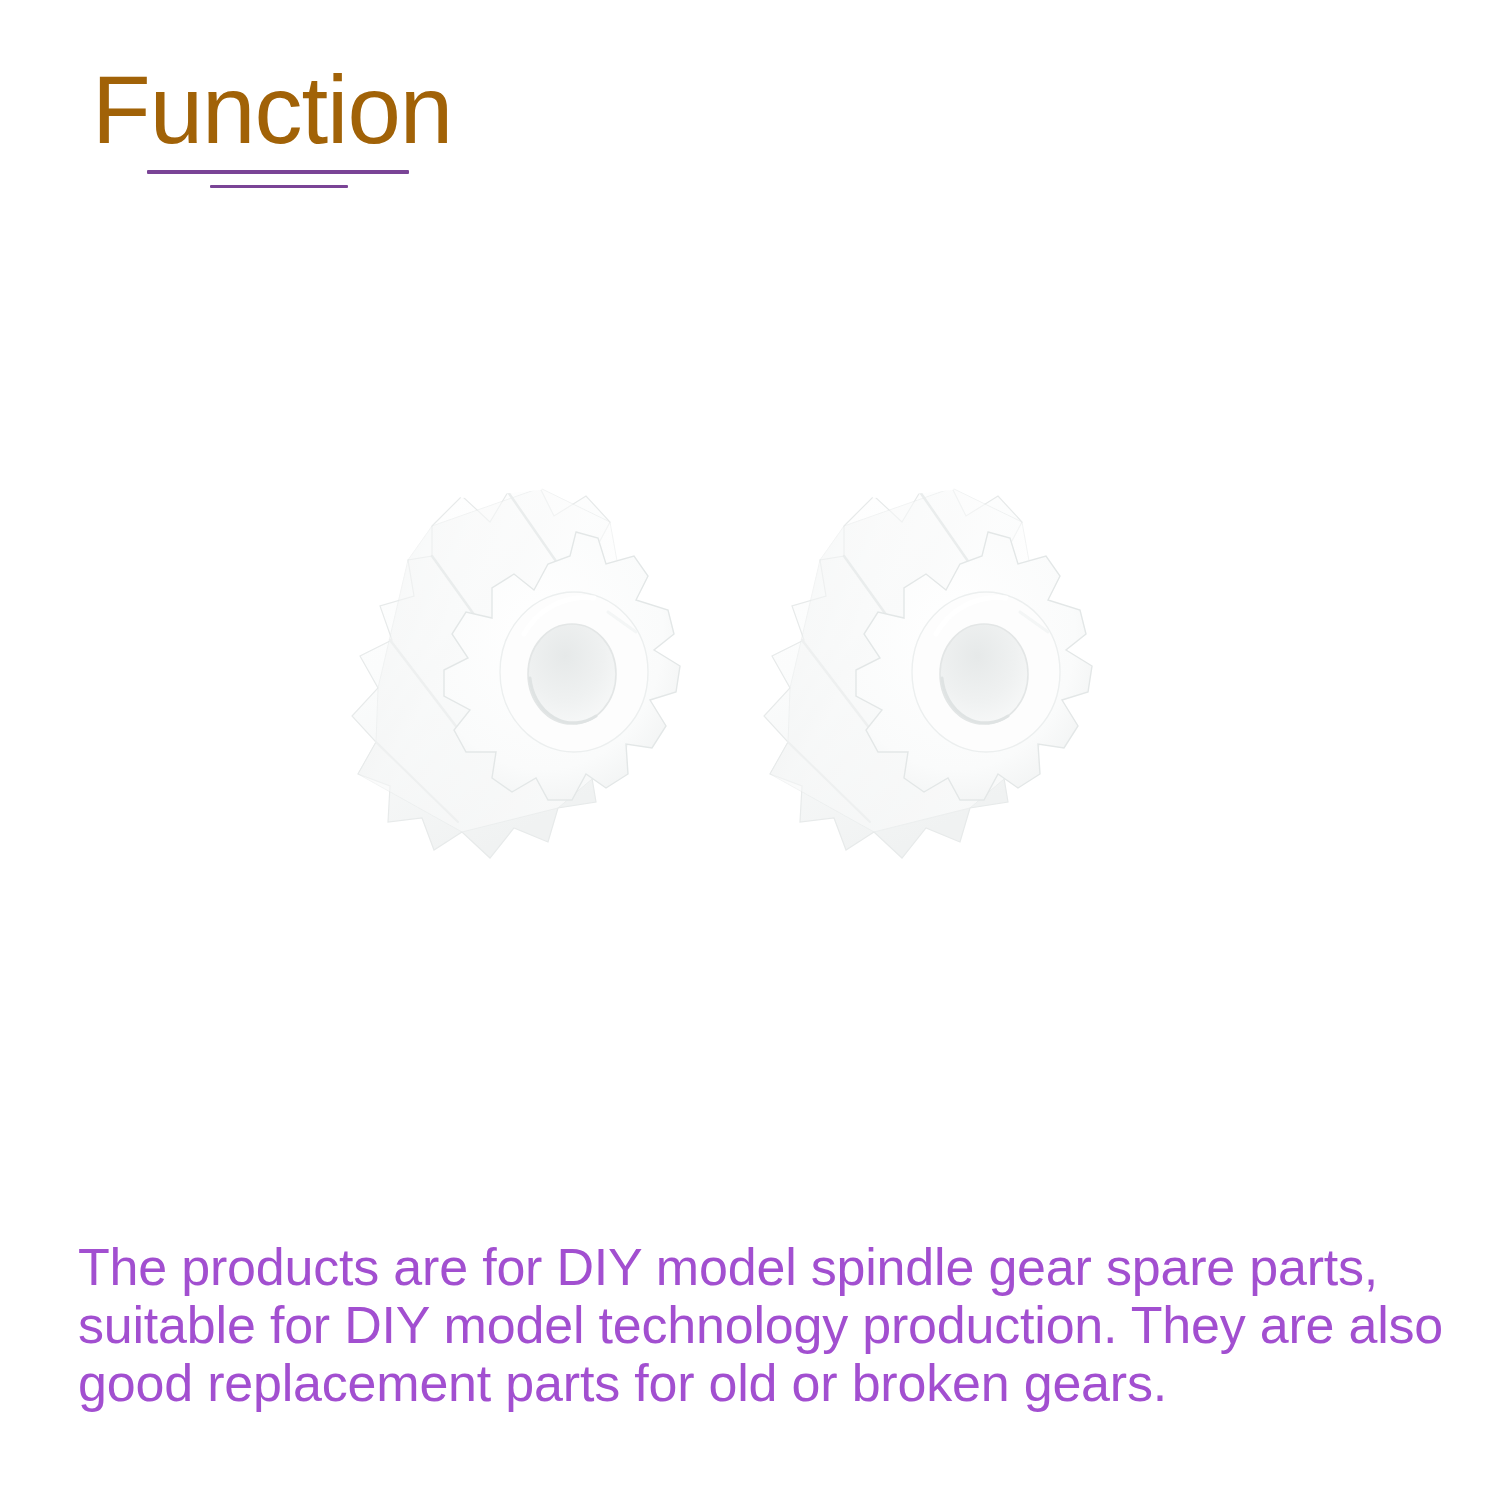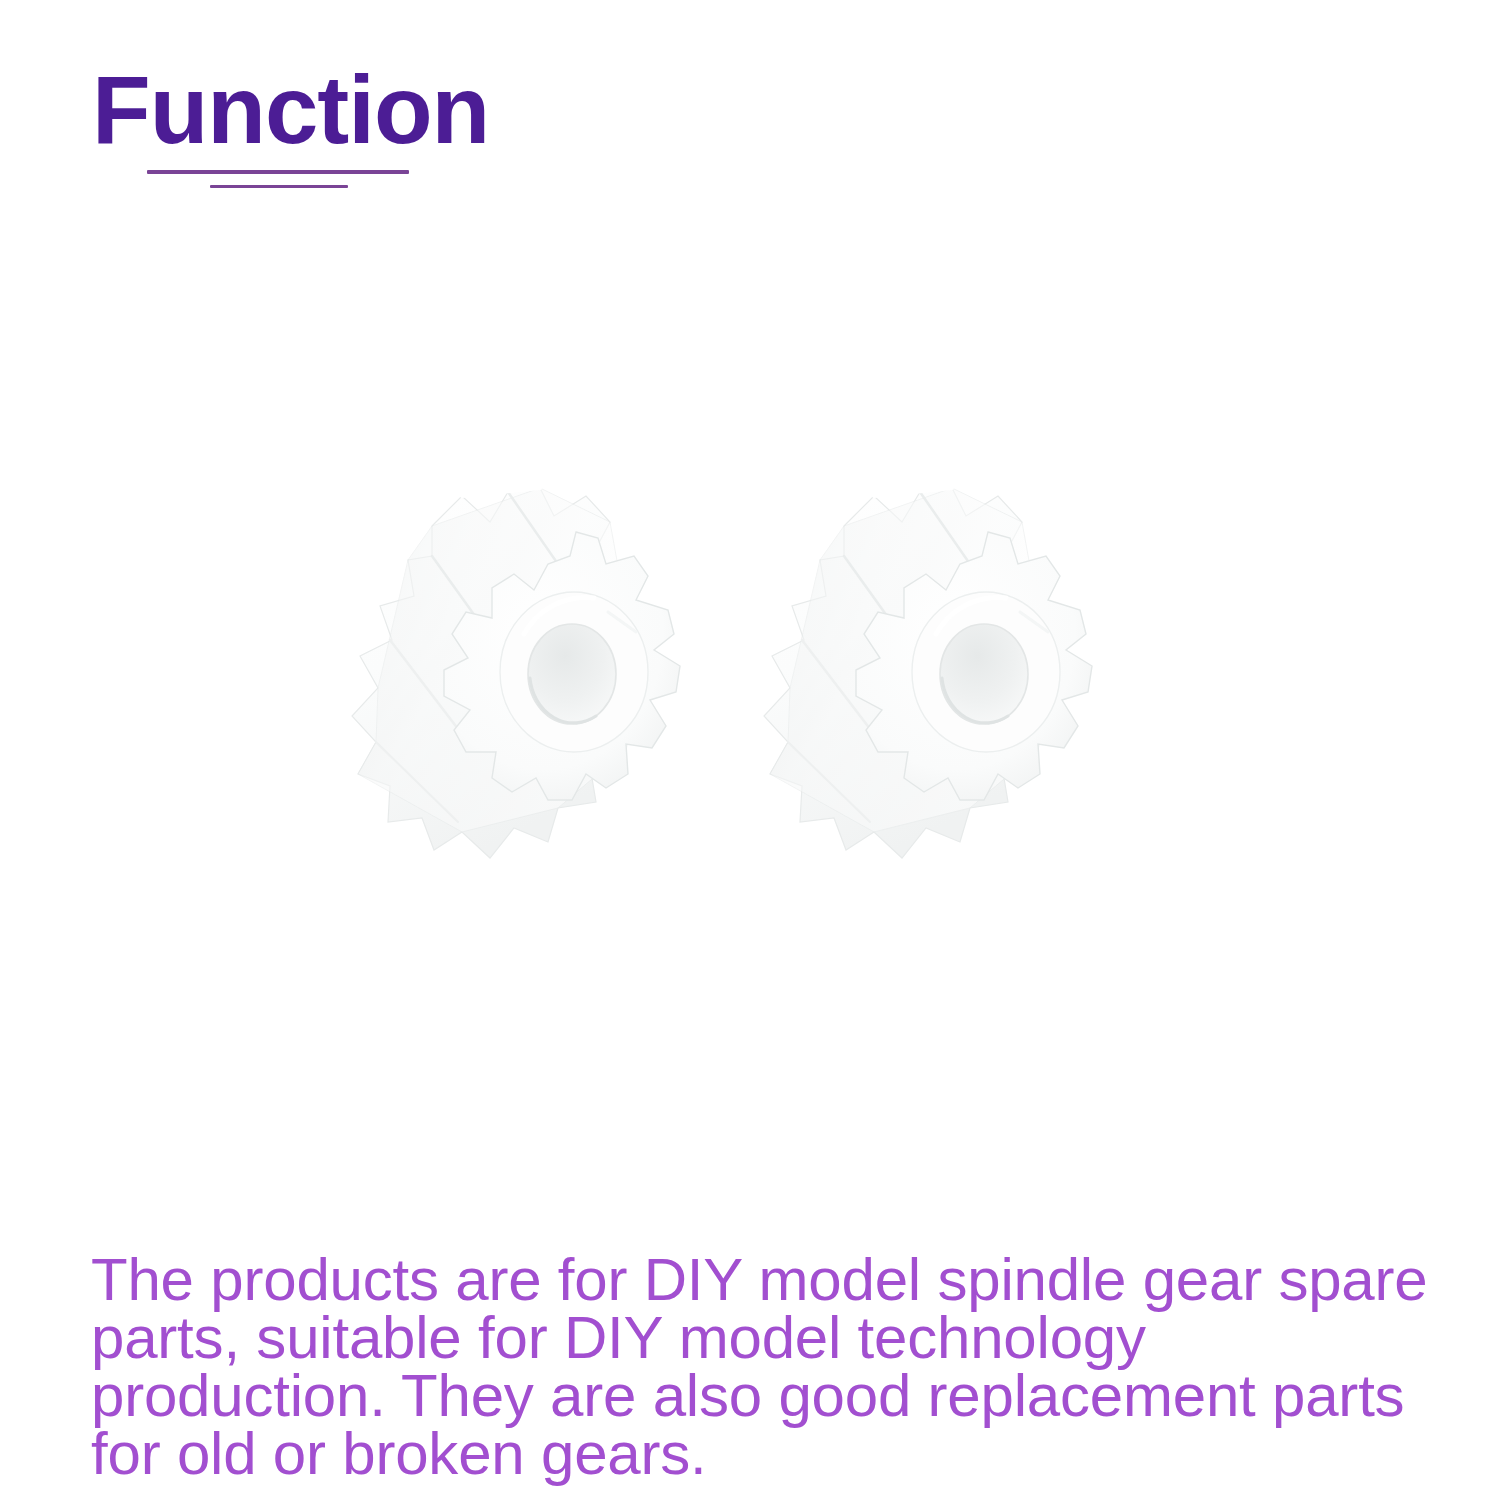--- a/index.html
+++ b/index.html
@@ -22,22 +22,22 @@
     left: 0;
     top: 0;
     width: 1500px;
   }
   #page-title {
     position: absolute;
     left: 92px;
     top: 62px;
     font-size: 96px;
     line-height: 1.0;
-    font-weight: 700;
-    color: #4c1d95;
+    font-weight: 400;
+    color: #a16207;
     letter-spacing: -1px;
     white-space: nowrap;
   }
   .title-rule {
     position: absolute;
     background: #7A4496;
     height: 4px;
     border-radius: 1px;
   }
   #title-rule-long {
@@ -68,25 +68,25 @@
   #gear-right { left: 752px; }
 
   
   #description-block {
     position: absolute;
     left: 78px;
     top: 1238px;
     width: 1370px;
   }
   #description-text {
-    font-size: 60px;
+    font-size: 52px;
     line-height: 58px;
     font-weight: 400;
     color: #A24FD0;
-    margin: 13px;
+    margin: 0;
     letter-spacing: -0.2px;
   }
 </style>
 </head>
 <body>
 
 <div id="heading-block">
   <div id="page-title">Function</div>
   <div class="title-rule" id="title-rule-long"></div>
   <div class="title-rule" id="title-rule-short"></div>

